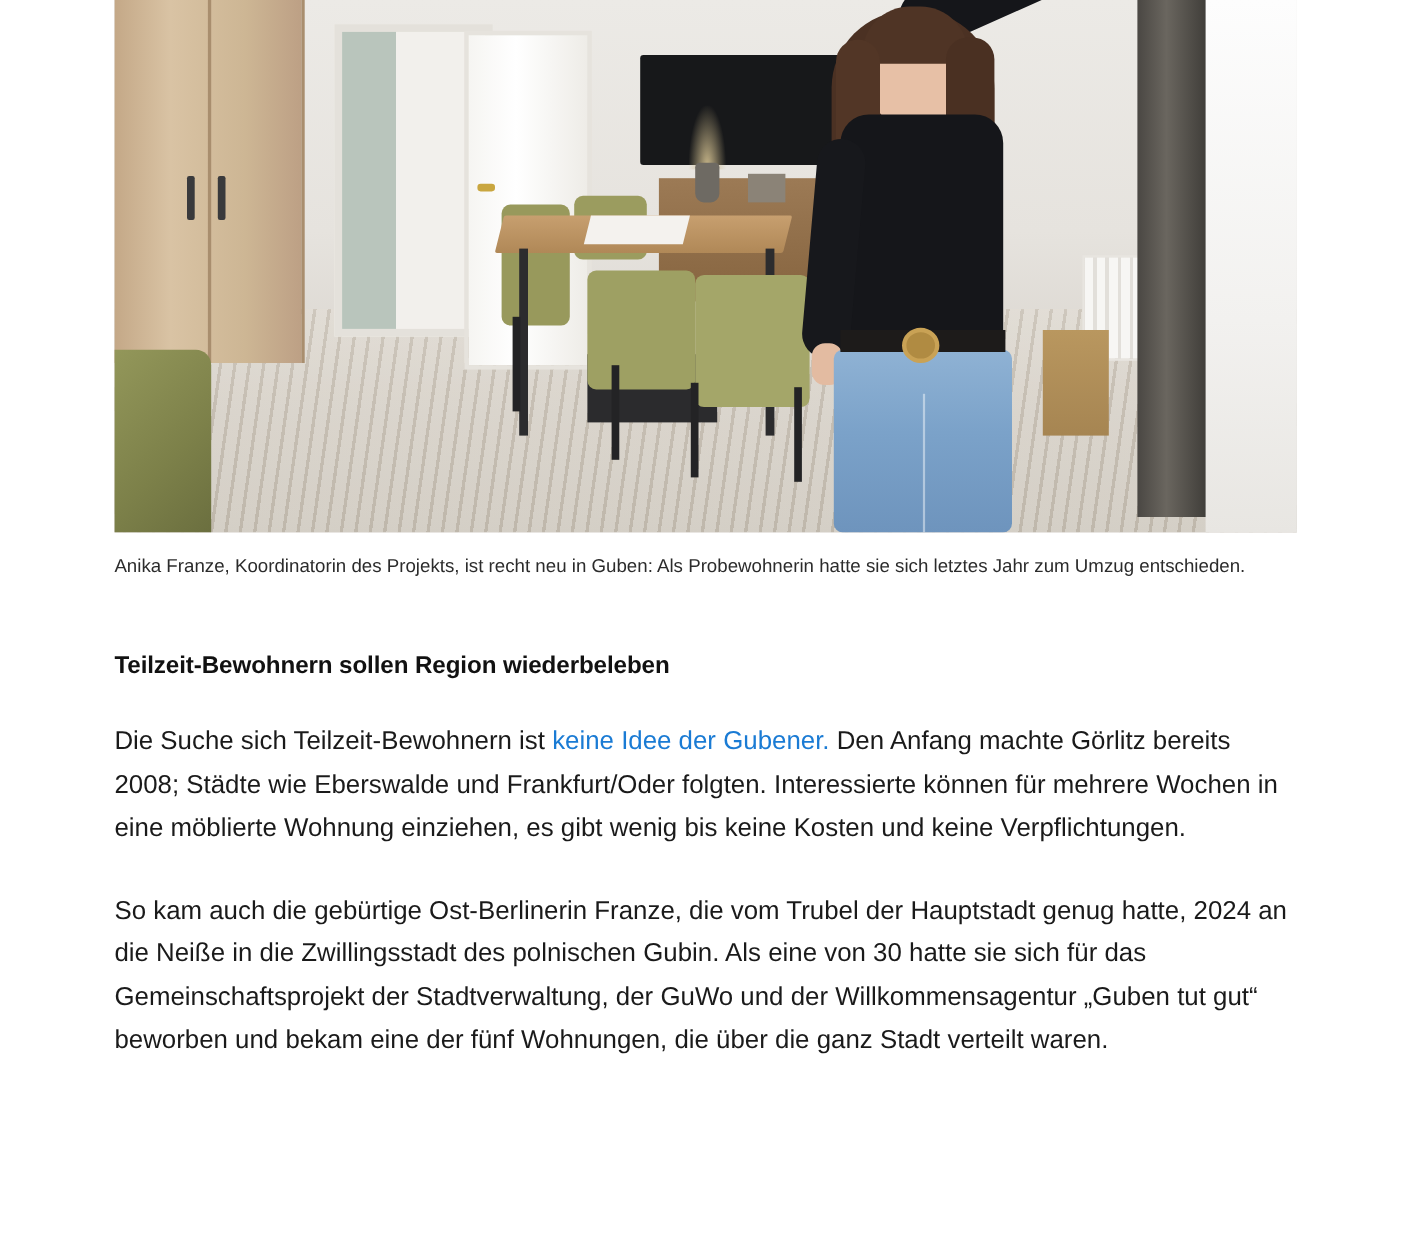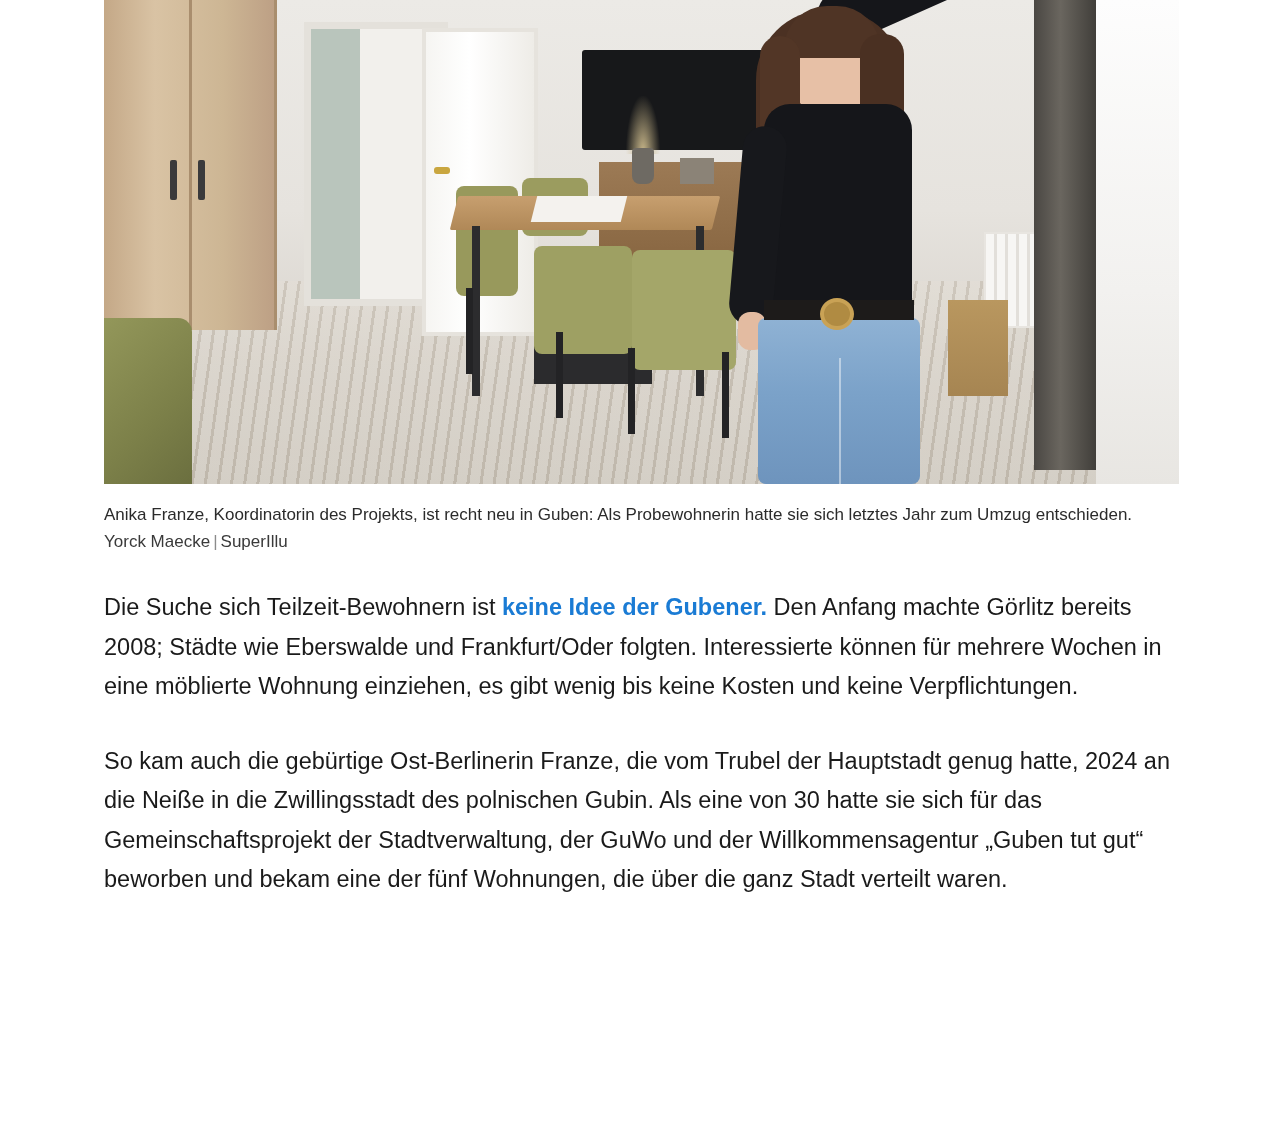--- a/index.html
+++ b/index.html
@@ -266,21 +266,21 @@
     letter-spacing: -0.1px;
   }
   p.body {
     margin: 36px 0 0 0;
     font-size: 23.5px;
     line-height: 1.67;
     color: #1a1a1a;
   }
   a.inline-link {
     color: #1a7bd4;
-    font-weight: bold;
+    font-weight: normal;
     text-decoration: none;
   }
 </style>
 </head>
 <body>
 
 <div class="page">
 
   <div class="left-rail"></div>
   <div class="right-rail"></div>
@@ -344,24 +344,22 @@
           <div class="hand"></div>
           <div class="jeans">
             <div class="seam"></div>
           </div>
           <div class="belt"></div>
           <div class="buckle"></div>
         </div>
       </div>
 
       <figcaption class="caption">Anika Franze, Koordinatorin des Projekts, ist recht neu in Guben: Als Probewohnerin hatte sie sich letztes Jahr zum Umzug entschieden.</figcaption>
-      <div class="credit">
-        <span>Yorck Maecke</span><span class="sep">|</span><span>SuperIllu</span>
-      </div>
     </figure>
 
+    <h2 class="subhead">Teilzeit-Bewohnern sollen Region wiederbeleben</h2>
 
     <p class="body"><span>Die Suche sich Teilzeit-Bewohnern ist </span><a class="inline-link" href="#">keine Idee der Gubener.</a><span> Den Anfang machte Görlitz bereits 2008; Städte wie Eberswalde und Frankfurt/Oder folgten. Interessierte können für mehrere Wochen in eine möblierte Wohnung einziehen, es gibt wenig bis keine Kosten und keine Verpflichtungen.</span></p>
 
     <p class="body">So kam auch die gebürtige Ost-Berlinerin Franze, die vom Trubel der Hauptstadt genug hatte, 2024 an die Neiße in die Zwillingsstadt des polnischen Gubin. Als eine von 30 hatte sie sich für das Gemeinschaftsprojekt der Stadtverwaltung, der GuWo und der Willkommensagentur „Guben tut gut“ beworben und bekam eine der fünf Wohnungen, die über die ganz Stadt verteilt waren.</p>
 
   </div>
 </div>
 
 </body></html>

